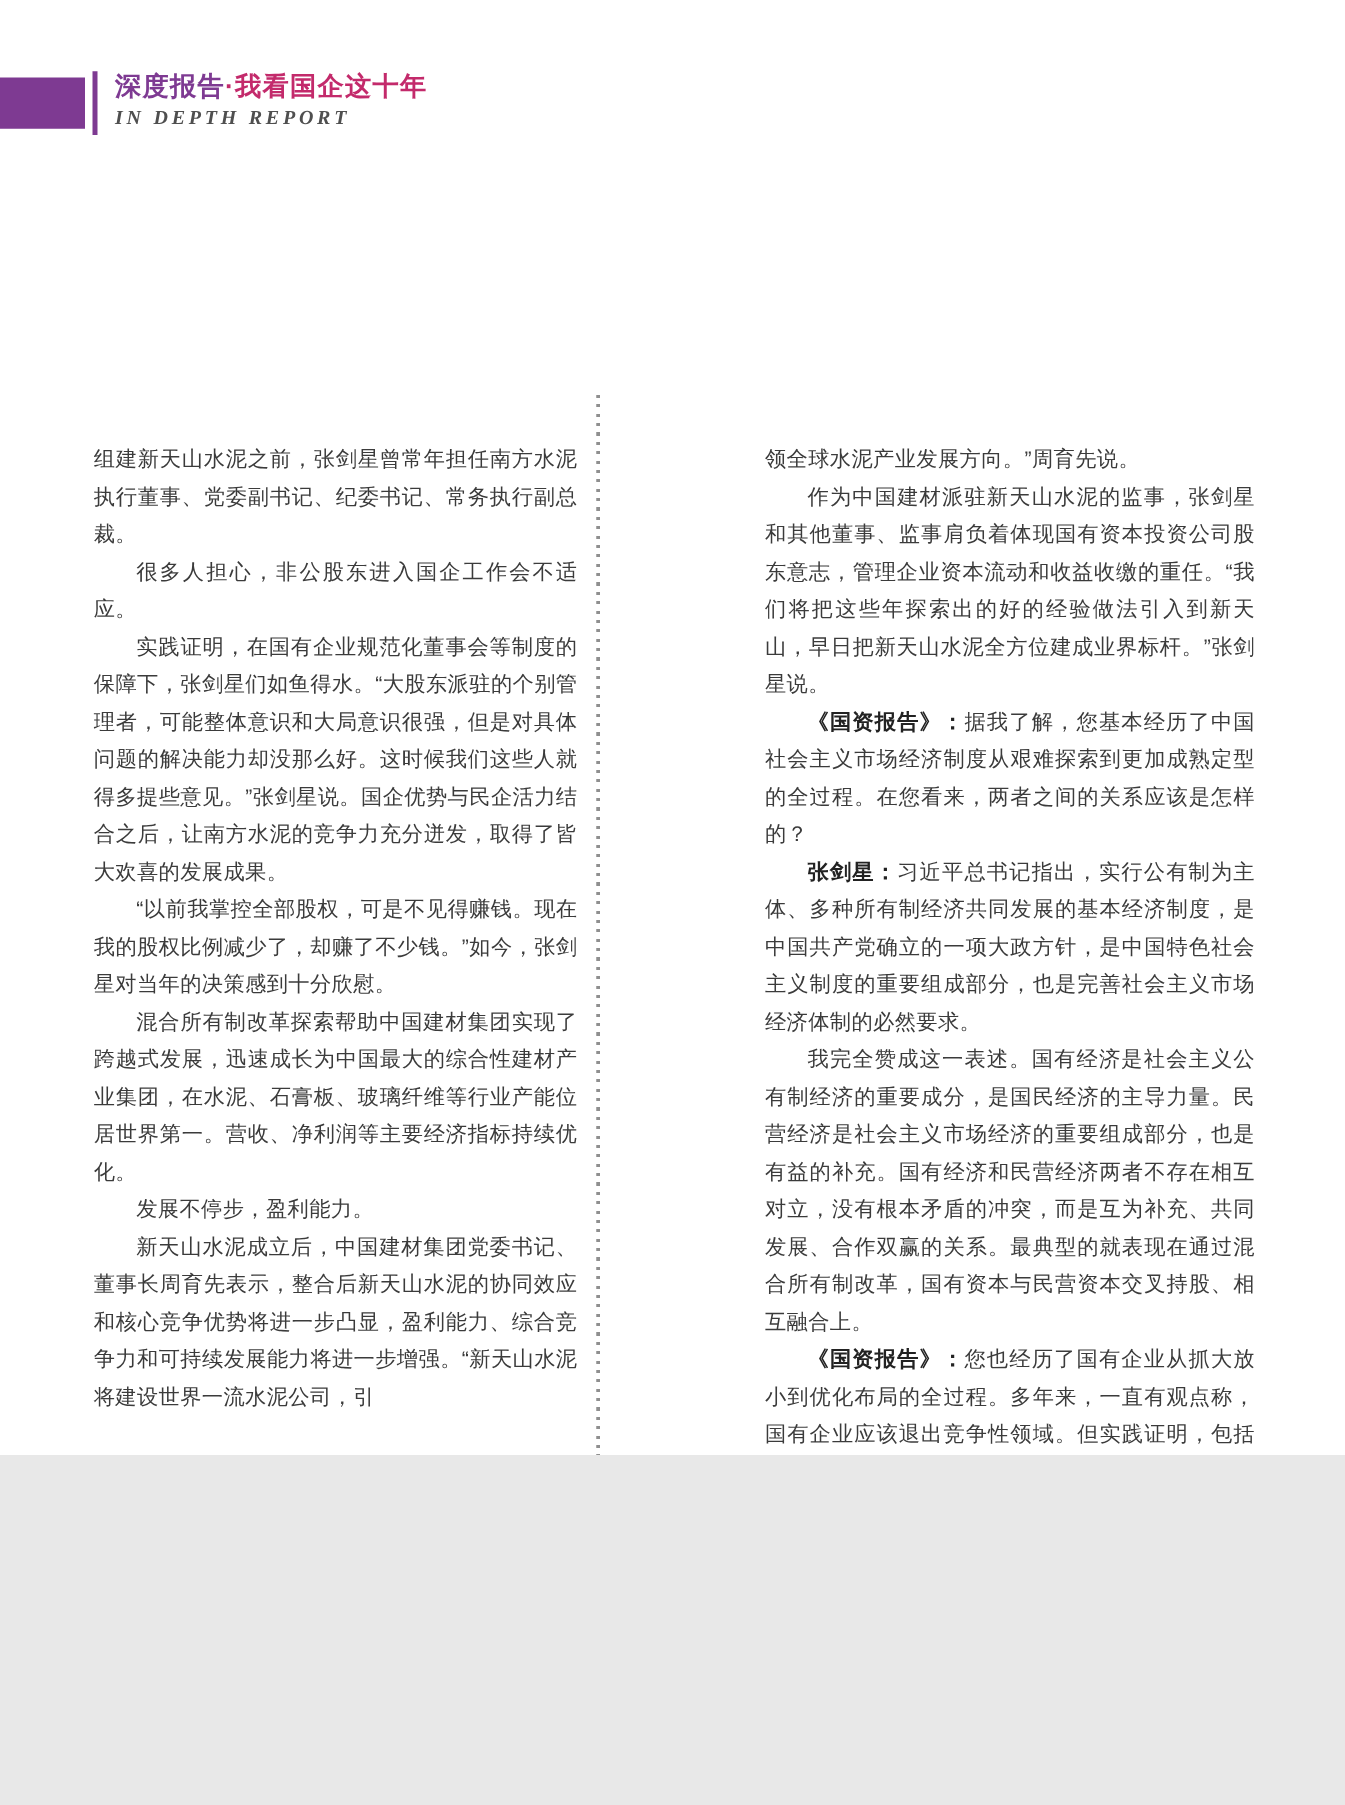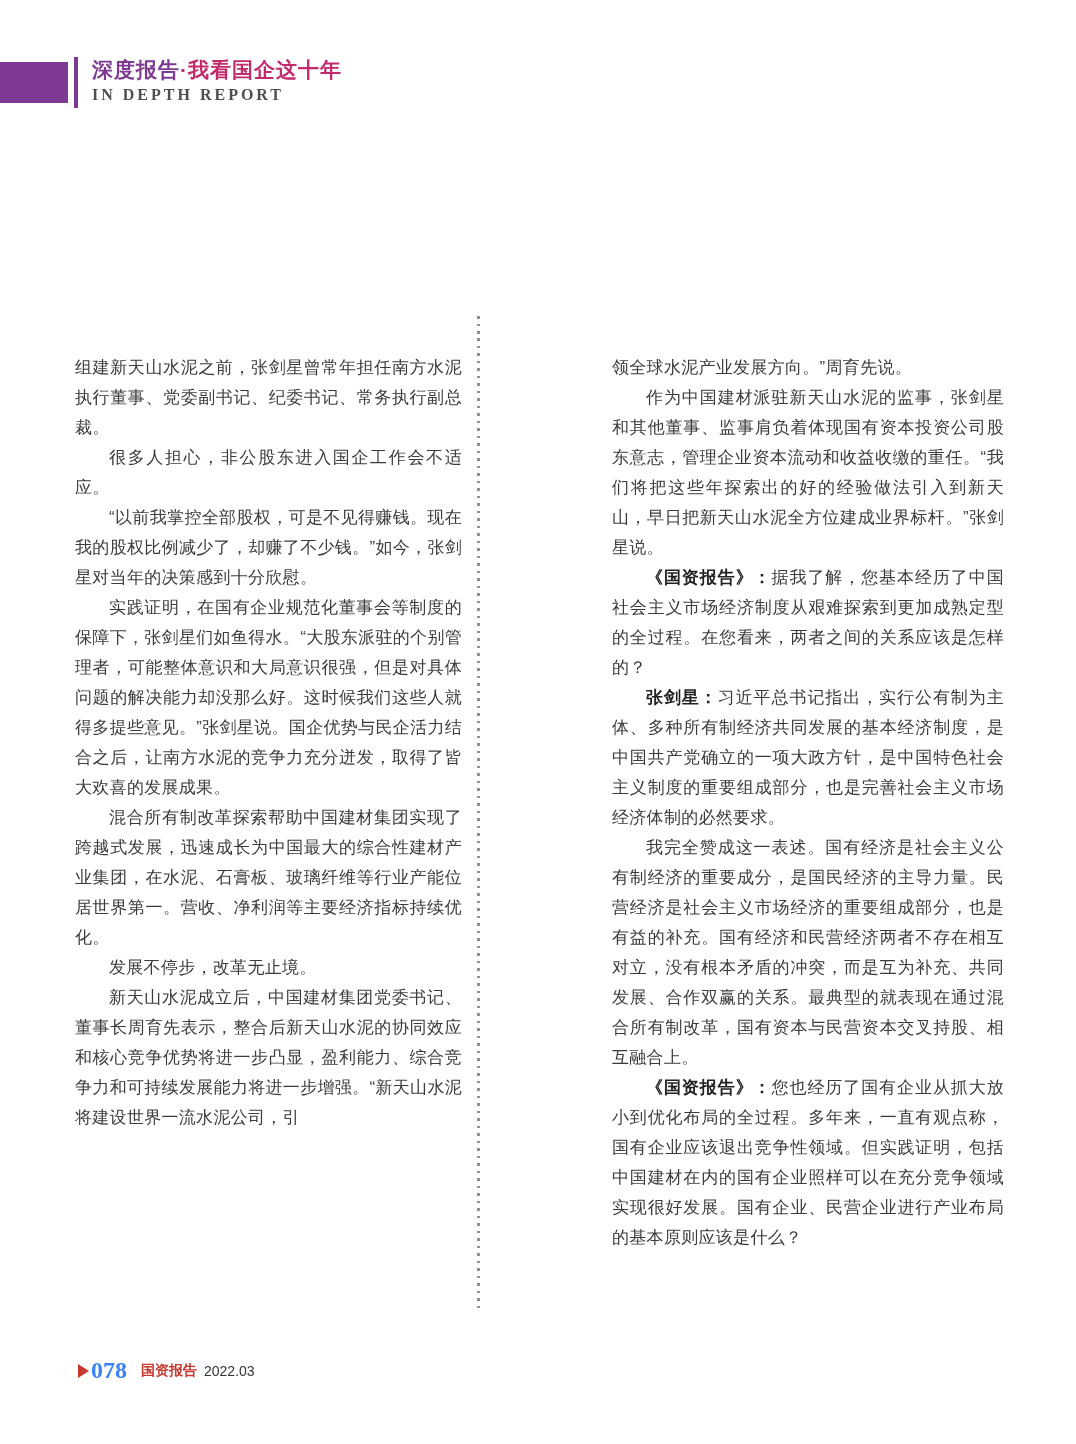--- a/index.html
+++ b/index.html
@@ -1,19 +1,19 @@
 <!DOCTYPE html>
 <html><head>
 <meta charset="utf-8">
 <style>
   html, body { margin: 0; padding: 0; background: #e8e8e8; }
   .page {
     position: relative;
     width: 1076px;
-    height: 1444px;
+    height: 1164px;
     margin: 0 auto;
     background: #ffffff;
     font-family: "Liberation Sans", sans-serif;
     color: #3b3b3b;
     overflow: hidden;
   }
 
   
   .hdr-block {
     position: absolute;
@@ -37,20 +37,21 @@
   .hdr-cn   { color: #7e3a92; }
   .hdr-sep  { color: #c32a6b; }
   .hdr-topic{ color: #c32a6b; }
   .hdr-line2 {
     margin-top: 4px;
     font-family: "Liberation Serif", serif;
     font-size: 16px;
     font-weight: 700;
     letter-spacing: 3px;
     color: #4f4f4f;
+    font-style: italic;
   }
 
   
   .col {
     position: absolute;
     top: 318px;
     text-align: justify;
     font-size: 17px;
     line-height: 30px;
     letter-spacing: 0.3px;
@@ -125,24 +126,24 @@
       <div class="hdr-line1">
         <span class="hdr-cn">深度报告</span><span class="hdr-sep">·</span><span class="hdr-topic">我看国企这十年</span>
       </div>
       <div class="hdr-line2">IN DEPTH REPORT</div>
     </div>
   </div>
 
   <div class="col col-left" id="col-left">
       <p class="para"><span>组建新天山水泥之前，张剑星曾常年担任南方水泥执行董事、党委副书记、纪委书记、常务执行副总裁。</span></p>
       <p class="para indent"><span>很多人担心，非公股东进入国企工作会不适应。</span></p>
+      <p class="para indent"><span>实践证明，在国有企业规范化董事会等制度的保障下，张剑星们如鱼得水。“大股东派驻的个别管理者，可能整体意识和大局意识很强，但是对具体问题的解决能力却没那么好。这时候我们这些人就得多提些意见。”张剑星说。国企优势与民企活力结合之后，让南方水泥的竞争力充分迸发，取得了皆大欢喜的发展成果。</span></p>
       <p class="para indent"><span>“以前我掌控全部股权，可是不见得赚钱。现在我的股权比例减少了，却赚了不少钱。”如今，张剑星对当年的决策感到十分欣慰。</span></p>
-      <p class="para indent"><span>实践证明，在国有企业规范化董事会等制度的保障下，张剑星们如鱼得水。“大股东派驻的个别管理者，可能整体意识和大局意识很强，但是对具体问题的解决能力却没那么好。这时候我们这些人就得多提些意见。”张剑星说。国企优势与民企活力结合之后，让南方水泥的竞争力充分迸发，取得了皆大欢喜的发展成果。</span></p>
       <p class="para indent"><span>混合所有制改革探索帮助中国建材集团实现了跨越式发展，迅速成长为中国最大的综合性建材产业集团，在水泥、石膏板、玻璃纤维等行业产能位居世界第一。营收、净利润等主要经济指标持续优化。</span></p>
-      <p class="para indent"><span>发展不停步，改革无止境。</span></p>
+      <p class="para indent"><span>发展不停步，盈利能力。</span></p>
       <p class="para indent"><span>新天山水泥成立后，中国建材集团党委书记、董事长周育先表示，整合后新天山水泥的协同效应和核心竞争优势将进一步凸显，盈利能力、综合竞争力和可持续发展能力将进一步增强。“新天山水泥将建设世界一流水泥公司，引</span></p>
     </div>
   <div class="divider"></div>
   <div class="col col-right" id="col-right">
       <p class="para"><span>领全球水泥产业发展方向。”周育先说。</span></p>
       <p class="para indent"><span>作为中国建材派驻新天山水泥的监事，张剑星和其他董事、监事肩负着体现国有资本投资公司股东意志，管理企业资本流动和收益收缴的重任。“我们将把这些年探索出的好的经验做法引入到新天山，早日把新天山水泥全方位建成业界标杆。”张剑星说。</span></p>
       <p class="para indent question"><b class="lead">《国资报告》：</b><span class="qtext">据我了解，您基本经历了中国社会主义市场经济制度从艰难探索到更加成熟定型的全过程。在您看来，两者之间的关系应该是怎样的？</span></p>
       <p class="para indent answer"><b class="lead">张剑星：</b><span>习近平总书记指出，实行公有制为主体、多种所有制经济共同发展的基本经济制度，是中国共产党确立的一项大政方针，是中国特色社会主义制度的重要组成部分，也是完善社会主义市场经济体制的必然要求。</span></p>
       <p class="para indent"><span>我完全赞成这一表述。国有经济是社会主义公有制经济的重要成分，是国民经济的主导力量。民营经济是社会主义市场经济的重要组成部分，也是有益的补充。国有经济和民营经济两者不存在相互对立，没有根本矛盾的冲突，而是互为补充、共同发展、合作双赢的关系。最典型的就表现在通过混合所有制改革，国有资本与民营资本交叉持股、相互融合上。</span></p>
       <p class="para indent question"><b class="lead">《国资报告》：</b><span class="qtext">您也经历了国有企业从抓大放小到优化布局的全过程。多年来，一直有观点称，国有企业应该退出竞争性领域。但实践证明，包括中国建材在内的国有企业照样可以在充分竞争领域实现很好发展。国有企业、民营企业进行产业布局的基本原则应该是什么？</span></p>

